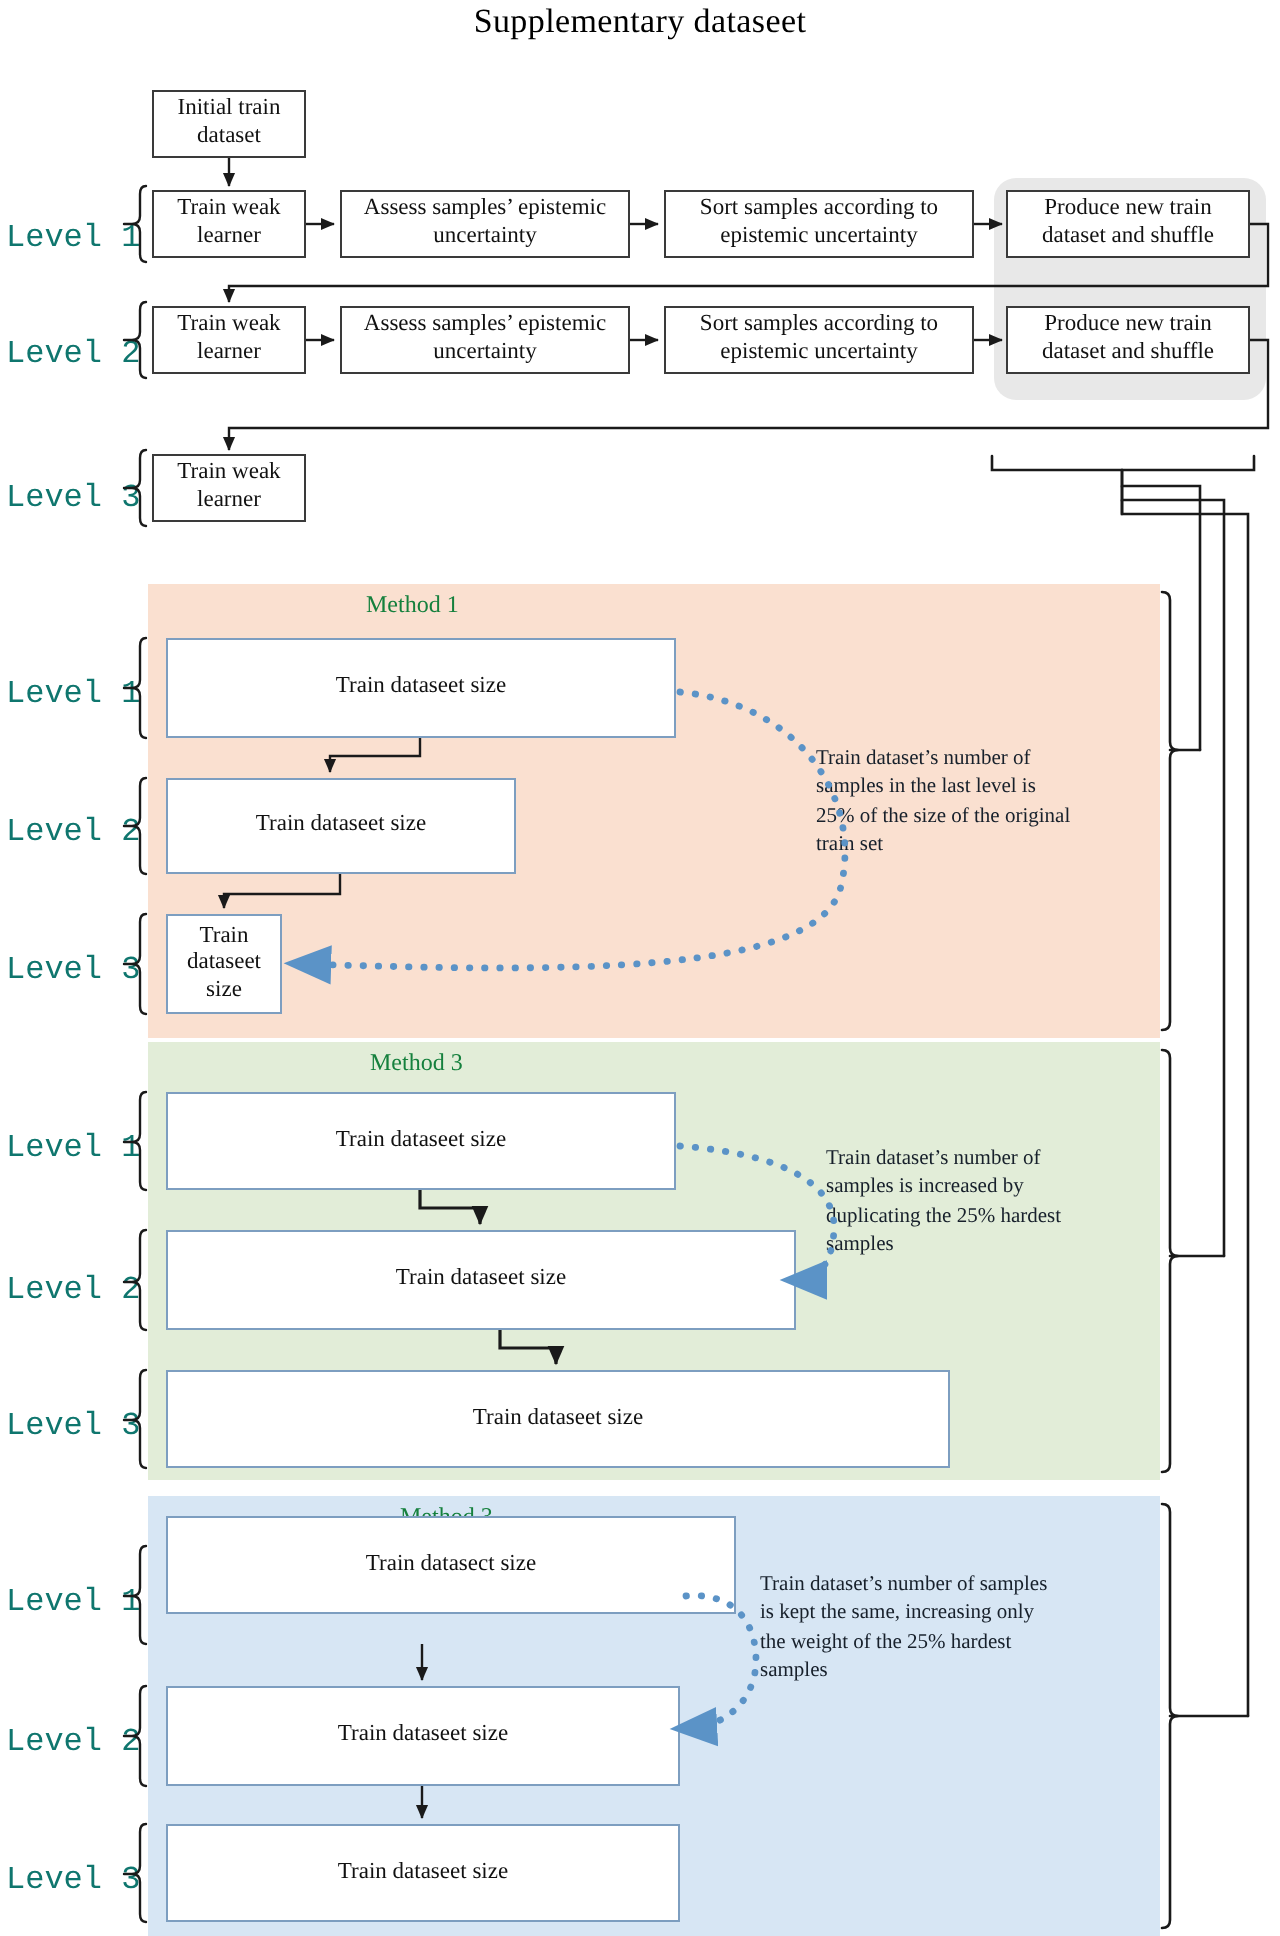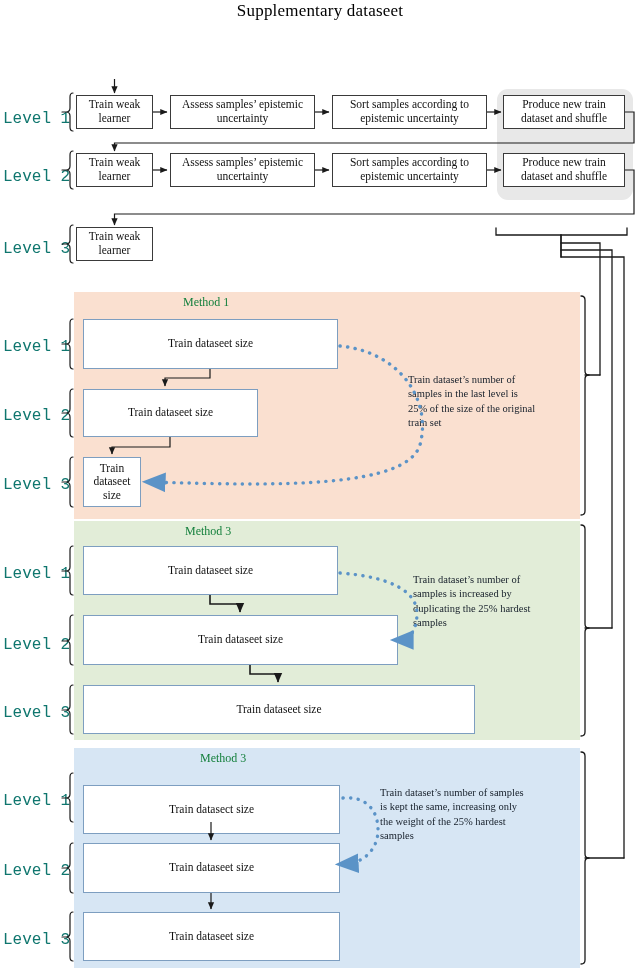--- a/index.html
+++ b/index.html
@@ -82,20 +82,21 @@
 </style>
 </head>
 <body>
 
 <div class="page">
 
   <div id="title">Supplementary dataseet</div>
 
   <div id="gray-highlight" style="left:497px;top:89px;width:136px;height:111px;"></div>
 
+  <div class="box" style="left:76px;top:45px;width:77px;height:34px;">Initial train dataset</div>
 
   <div class="lvl" style="left:3px;top:110px;">Level 1</div>
   <div class="box" style="left:76px;top:95px;width:77px;height:34px;">Train weak learner</div>
   <div class="box" style="left:170px;top:95px;width:145px;height:34px;">Assess samples’ epistemic uncertainty</div>
   <div class="box" style="left:332px;top:95px;width:155px;height:34px;">Sort samples according to epistemic uncertainty</div>
   <div class="box" style="left:503px;top:95px;width:122px;height:34px;">Produce new train dataset and shuffle</div>
 
   <div class="lvl" style="left:3px;top:168px;">Level 2</div>
   <div class="box" style="left:76px;top:153px;width:77px;height:34px;">Train weak learner</div>
   <div class="box" style="left:170px;top:153px;width:145px;height:34px;">Assess samples’ epistemic uncertainty</div>
@@ -130,21 +131,21 @@
 
   <div class="lvl" style="left:3px;top:704px;">Level 3</div>
   <div class="box blue" style="left:83px;top:685px;width:392px;height:49px;">Train dataseet size</div>
 
   <div class="anno" style="left:413px;top:573px;width:140px;">Train dataset’s number of samples is increased by duplicating the 25% hardest samples</div>
 
   <div class="panel p3" style="left:74px;top:748px;width:506px;height:220px;"></div>
   <div class="mcap" style="left:200px;top:751px;">Method 3</div>
 
   <div class="lvl" style="left:3px;top:792px;">Level 1</div>
-  <div class="box blue" style="left:83px;top:785px;width:257px;height:49px;">Train datasect size</div>
+  <div class="box blue" style="left:83px;top:758px;width:285px;height:49px;">Train datasect size</div>
 
   <div class="lvl" style="left:3px;top:862px;">Level 2</div>
   <div class="box blue" style="left:83px;top:843px;width:257px;height:50px;">Train dataseet size</div>
 
   <div class="lvl" style="left:3px;top:931px;">Level 3</div>
   <div class="box blue" style="left:83px;top:912px;width:257px;height:49px;">Train dataseet size</div>
 
   <div class="anno" style="left:380px;top:786px;width:152px;">Train dataset’s number of samples is kept the same, increasing only the weight of the 25% hardest samples</div>
 
   <svg class="ov" viewBox="0 0 640 968">

